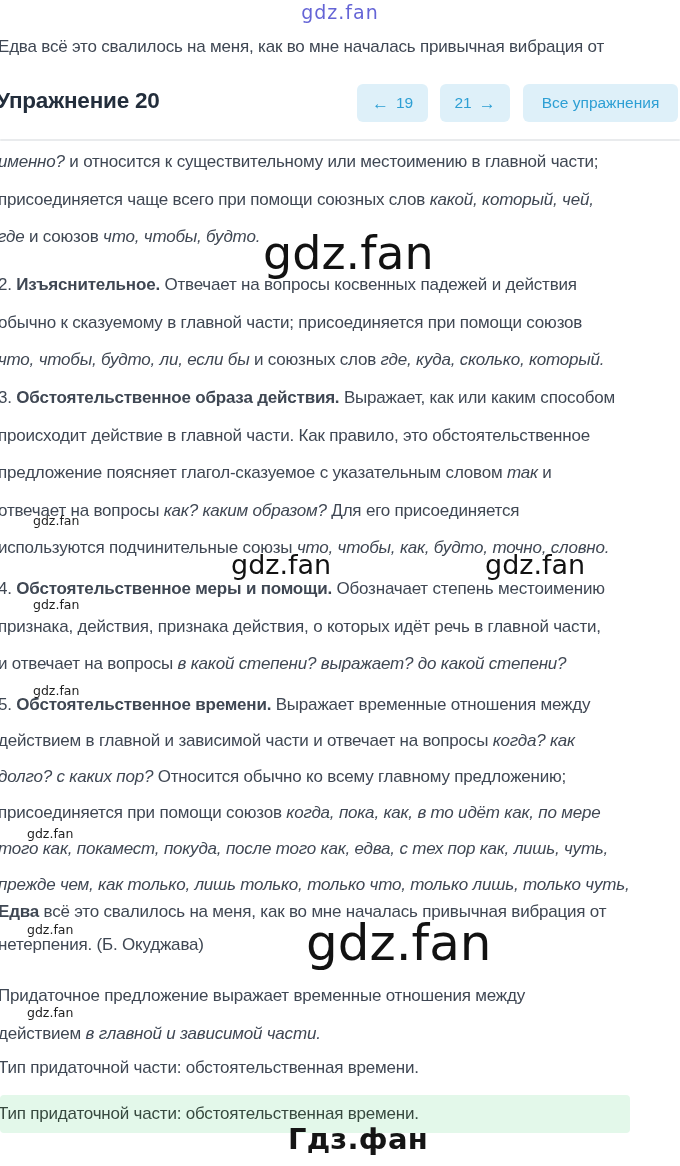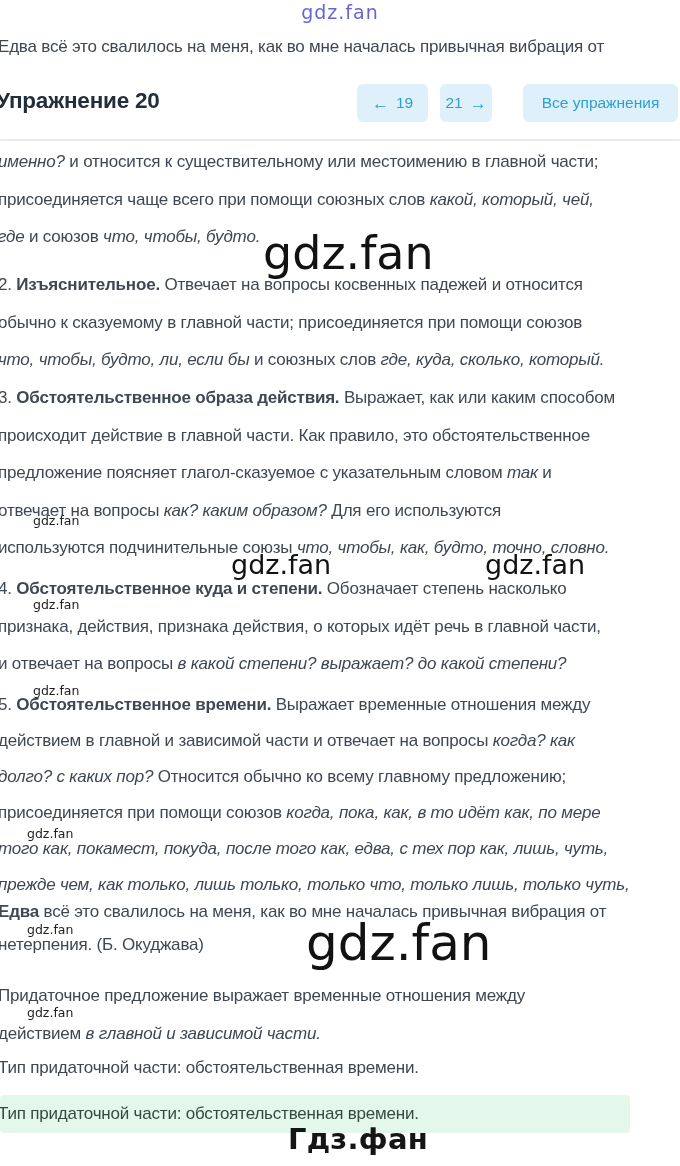--- a/index.html
+++ b/index.html
@@ -41,21 +41,21 @@
 
   
   .page-title{position:absolute;left:-4px;top:88px;font-size:22.5px;font-weight:700;color:#232e3c;letter-spacing:-0.2px;}
   .nav-btn{
     position:absolute;top:84px;height:38px;border:none;border-radius:6px;
     background:var(--button_bg);color:var(--accent);
     font-family:"Liberation Sans", sans-serif;font-size:15.5px;font-weight:500;
     display:flex;align-items:center;justify-content:center;gap:7px;cursor:pointer;
   }
   .nav-prev{left:357px;width:71px;}
-  .nav-next{left:440px;width:52px;text-align:right;}
+  .nav-next{left:440px;width:70px;text-align:right;}
   .nav-all{left:523px;width:155px;}
   .arrow{font-size:17px;line-height:1;}
 
   .divider{position:absolute;left:0;top:139px;width:680px;height:2px;background:#e9ebed;border-radius:2px;}
 
   
   .p{position:absolute;left:-2px;width:690px;font-size:17px;letter-spacing:-0.2px;color:var(--text);}
   .p .ln{white-space:nowrap;}
   .p1{top:143px;line-height:37.5px;}
   .p2{top:266px;line-height:37.5px;}
@@ -113,33 +113,33 @@
 <button class="nav-btn nav-all">Все упражнения</button>
 
 <div class="divider"></div>
 
 <div class="p p1">
     <div class="ln"><span class="i">именно?</span><span> и относится к существительному или местоимению в главной части;</span></div>
     <div class="ln"><span>присоединяется чаще всего при помощи союзных слов </span><span class="i">какой, который, чей,</span></div>
     <div class="ln"><span class="i">где</span><span> и союзов </span><span class="i">что, чтобы, будто.</span></div>
   </div>
 <div class="p p2">
-    <div class="ln"><span>2. </span><span class="b">Изъяснительное.</span><span> Отвечает на вопросы косвенных падежей и относится</span></div>
+    <div class="ln"><span>2. </span><span class="b">Изъяснительное.</span><span> Отвечает на вопросы косвенных падежей и действия</span></div>
     <div class="ln"><span>обычно к сказуемому в главной части; присоединяется при помощи союзов</span></div>
     <div class="ln"><span class="i">что, чтобы, будто, ли, если бы</span><span> и союзных слов </span><span class="i">где, куда, сколько, который.</span></div>
   </div>
 <div class="p p3">
     <div class="ln"><span>3. </span><span class="b">Обстоятельственное образа действия.</span><span> Выражает, как или каким способом</span></div>
     <div class="ln"><span>происходит действие в главной части. Как правило, это обстоятельственное</span></div>
     <div class="ln"><span>предложение поясняет глагол-сказуемое с указательным словом </span><span class="i">так</span><span> и</span></div>
-    <div class="ln"><span>отвечает на вопросы </span><span class="i">как? каким образом?</span><span> Для его используются</span></div>
+    <div class="ln"><span>отвечает на вопросы </span><span class="i">как? каким образом?</span><span> Для его присоединяется</span></div>
     <div class="ln"><span>используются подчинительные союзы </span><span class="i">что, чтобы, как, будто, точно, словно.</span></div>
   </div>
 <div class="p p4">
-    <div class="ln"><span>4. </span><span class="b">Обстоятельственное куда и степени.</span><span> Обозначает степень насколько</span></div>
+    <div class="ln"><span>4. </span><span class="b">Обстоятельственное меры и помощи.</span><span> Обозначает степень местоимению</span></div>
     <div class="ln"><span>признака, действия, признака действия, о которых идёт речь в главной части,</span></div>
     <div class="ln"><span>и отвечает на вопросы </span><span class="i">в какой степени? выражает? до какой степени?</span></div>
   </div>
 <div class="p p5">
     <div class="ln"><span>5. </span><span class="b">Обстоятельственное времени.</span><span> Выражает временные отношения между</span></div>
     <div class="ln"><span>действием в главной и зависимой части и отвечает на вопросы </span><span class="i">когда? как</span></div>
     <div class="ln"><span class="i">долго? с каких пор?</span><span> Относится обычно ко всему главному предложению;</span></div>
     <div class="ln"><span>присоединяется при помощи союзов </span><span class="i">когда, пока, как, в то идёт как, по мере</span></div>
     <div class="ln"><span class="i">того как, покамест, покуда, после того как, едва, с тех пор как, лишь, чуть,</span></div>
     <div class="ln"><span class="i">прежде чем, как только, лишь только, только что, только лишь, только чуть,</span></div>

